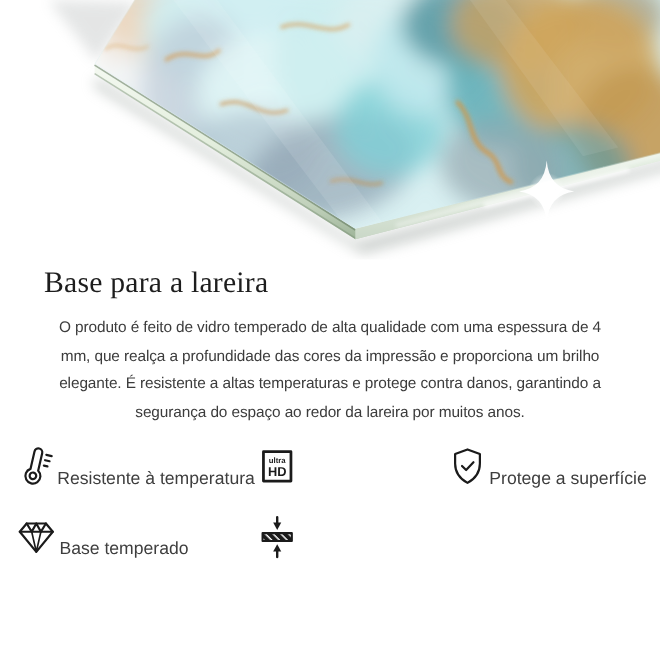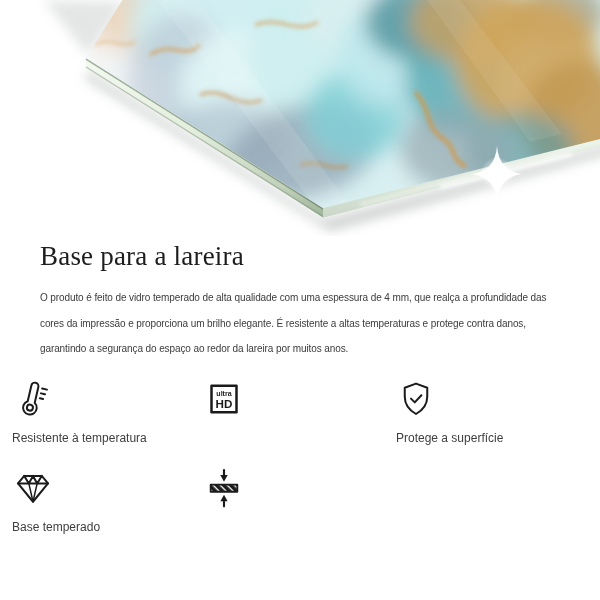--- a/index.html
+++ b/index.html
@@ -10,30 +10,31 @@
   .stage{position:relative;width:600px;height:236px;background:#ffffff;}
   .stage svg{display:block;}
   .content{padding:0 40px;}
   h1{
     font-family:Liberation Serif, serif;
     font-weight:400;font-size:27px;line-height:33px;color:#1d1d1d;
     margin:4px 0 12px 0;letter-spacing:.2px;
   }
   h1 span{display:block;}
   .desc{
-    margin:0;font-size:10px;line-height:25.5px;color:#3c3c3c;
+    margin:0;font-size:14px;line-height:25.5px;color:#3c3c3c;
     letter-spacing:-0.1px;
+    text-align:center;
   }
   .features{
     display:grid;grid-template-columns:1fr 1fr 1fr;
     margin:16px -28px 0 -28px;row-gap:22px;
   }
-  .feature{display:flex;flex-direction:column;align-items:flex-start;}
+  .feature{display:flex;flex-direction:row;align-items:flex-end;}
   .icon-wrap{height:42px;display:flex;align-items:center;justify-content:center;}
-  .feature-label{margin-top:11px;font-size:12px;color:#3e3e3e;white-space:nowrap;}
+  .feature-label{margin-top:11px;font-size:16px;color:#3e3e3e;white-space:nowrap;}
   .ic{stroke:#1b1b1b;fill:none;stroke-width:2.4;stroke-linecap:round;stroke-linejoin:round;}
   .ic text{stroke:none;fill:#1b1b1b;font-family:"Liberation Sans",sans-serif;font-weight:bold;}
 </style>
 </head>
 <body>
 
 <div class="stage">
   <svg width="600" height="236" viewBox="0 0 600 236">
     <defs>
       <clipPath id="glassClip">

